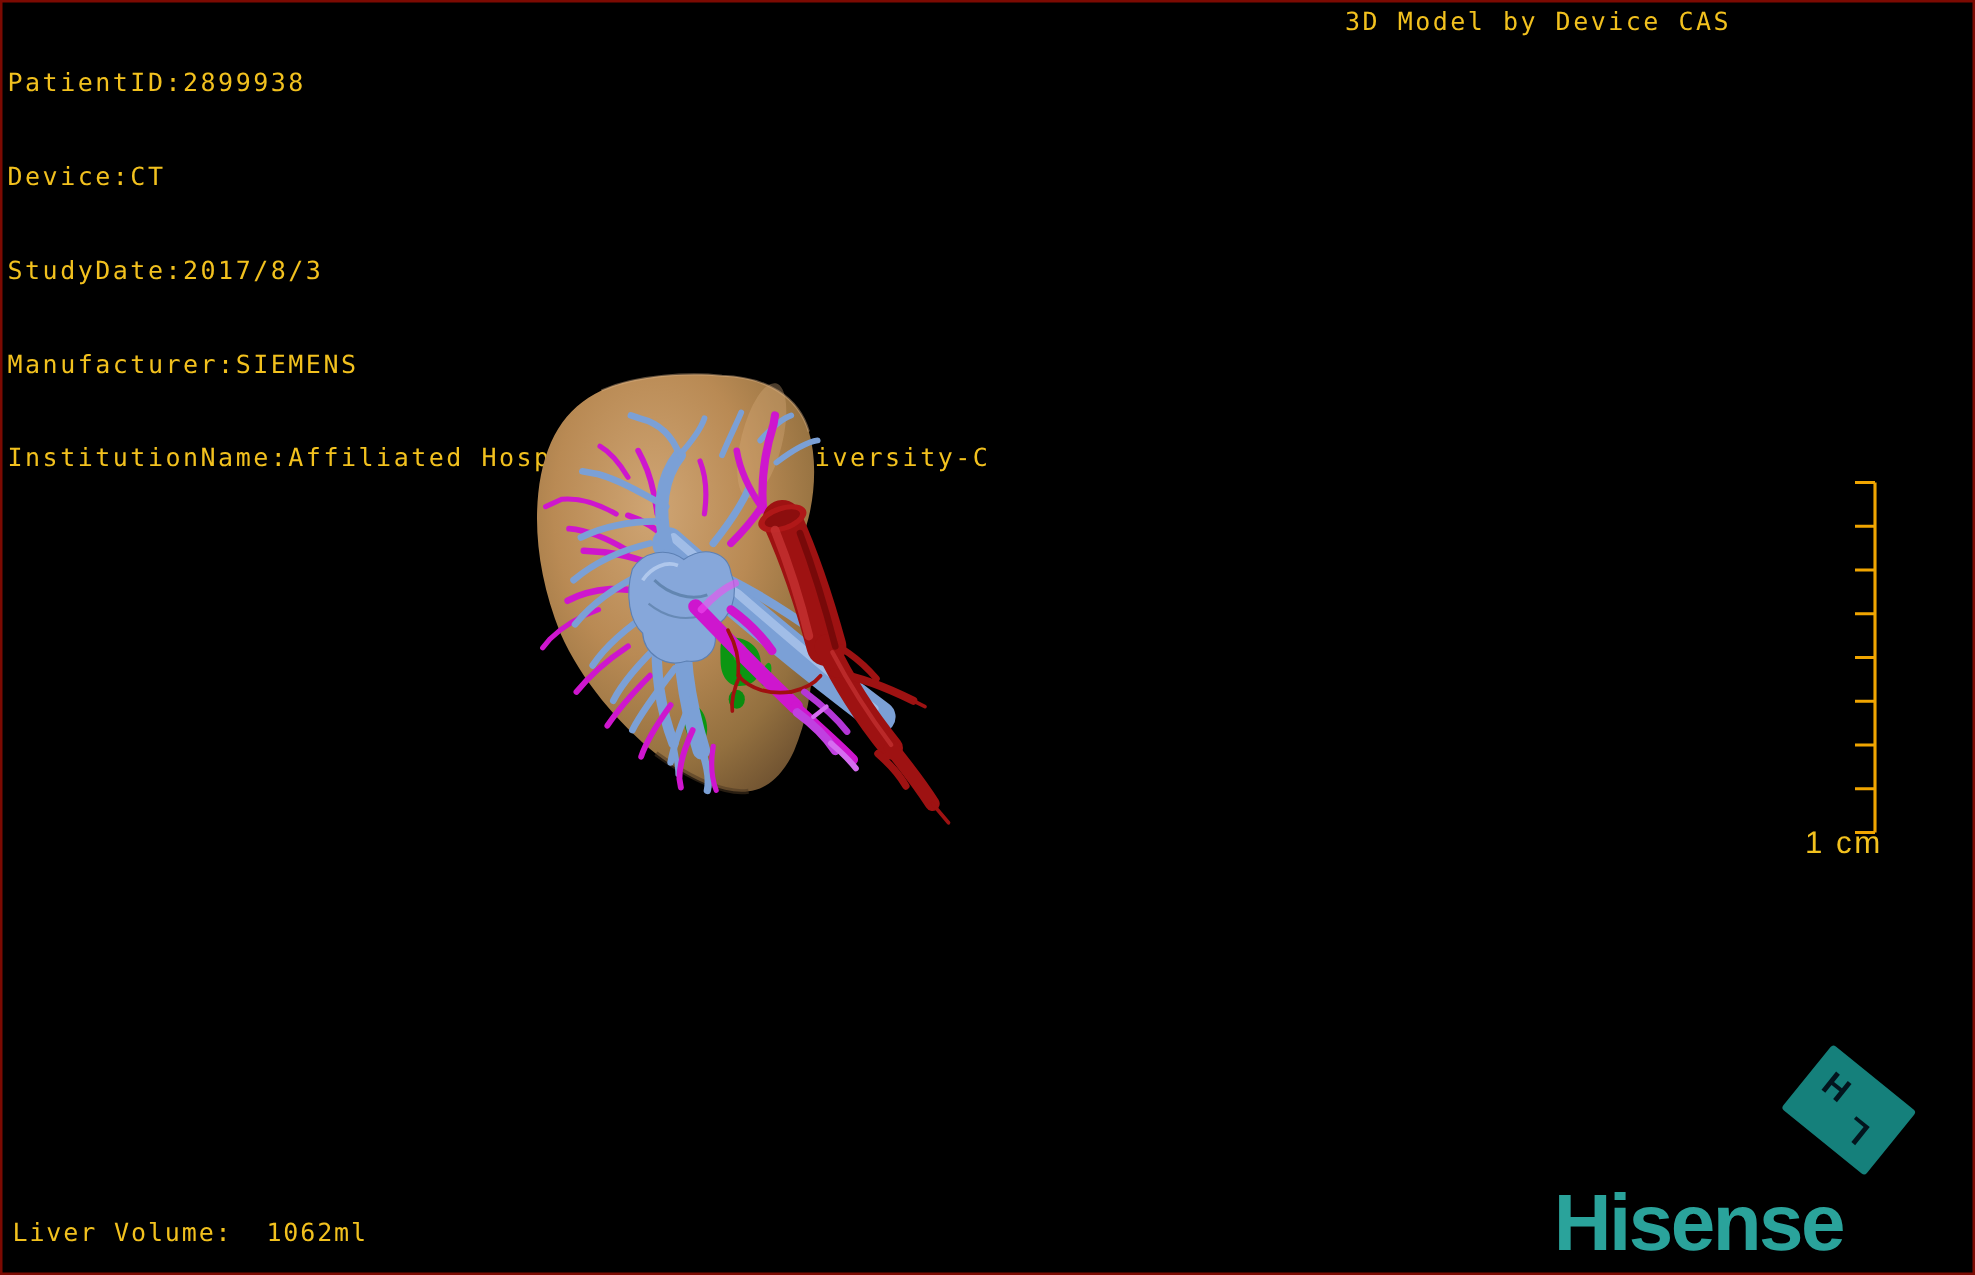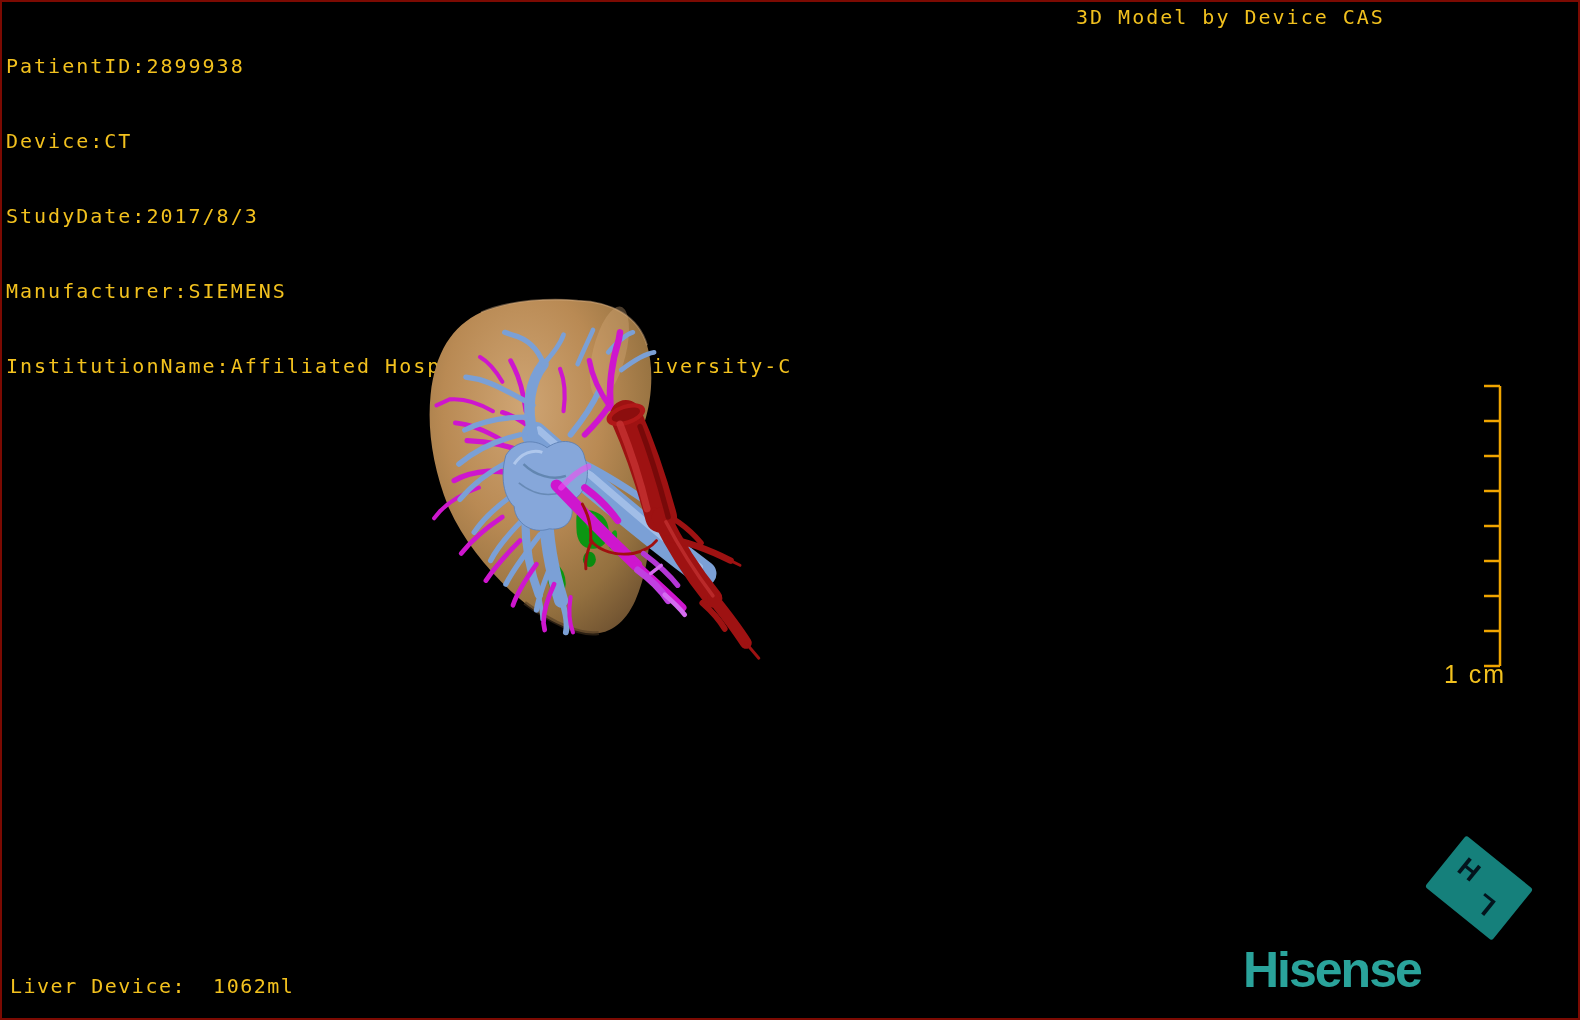--- a/index.html
+++ b/index.html
@@ -23,41 +23,41 @@
     background:#15807b;transform:rotate(39deg);border-radius:3px;z-index:10;
   }
   #logo-mark .ml{
     position:absolute;color:#03141d;font-family:"Liberation Sans",sans-serif;
     font-weight:bold;font-size:27px;line-height:27px;
   }
   #logo-mark .ml1{left:14px;top:12px;}
   #logo-mark .ml2{left:50px;top:28px;transform:rotate(180deg);}
   #wordmark{
     position:absolute;left:1243px;top:941px;color:#2aa39b;
-    font-family:"Liberation Sans",sans-serif;font-weight:bold;font-size:50px;
+    font-family:"Liberation Sans",sans-serif;font-weight:bold;font-size:64px;
     letter-spacing:-2px;z-index:10;
   }
 </style>
 </head>
 <body>
 
 <div id="stage">
   <div id="frame"></div>
 
   <div id="patient-info" class="ovl">
     <div>PatientID:2899938</div>
     <div>Device:CT</div>
     <div>StudyDate:2017/8/3</div>
     <div>Manufacturer:SIEMENS</div>
     <div>InstitutionName:Affiliated Hospital Qingdao University-C</div>
   </div>
 
   <div id="title" class="ovl">3D Model by Device CAS</div>
 
-  <div id="liver-volume" class="ovl">Liver Device:  1062ml</div>
+  <div id="liver-volume" class="ovl">Liver Volume:  1062ml</div>
 
   <div id="ruler-wrap">
     <svg id="ruler-svg" width="90" height="300" viewBox="0 0 90 300">
       <line x1="70" y1="16" x2="70" y2="296" stroke="#f0a500" stroke-width="2.5"></line>
     <line x1="54" y1="16" x2="70" y2="16" stroke="#f0a500" stroke-width="2.5"></line>
         <line x1="54" y1="51" x2="70" y2="51" stroke="#f0a500" stroke-width="2.5"></line>
         <line x1="54" y1="86" x2="70" y2="86" stroke="#f0a500" stroke-width="2.5"></line>
         <line x1="54" y1="121" x2="70" y2="121" stroke="#f0a500" stroke-width="2.5"></line>
         <line x1="54" y1="156" x2="70" y2="156" stroke="#f0a500" stroke-width="2.5"></line>
         <line x1="54" y1="191" x2="70" y2="191" stroke="#f0a500" stroke-width="2.5"></line>

